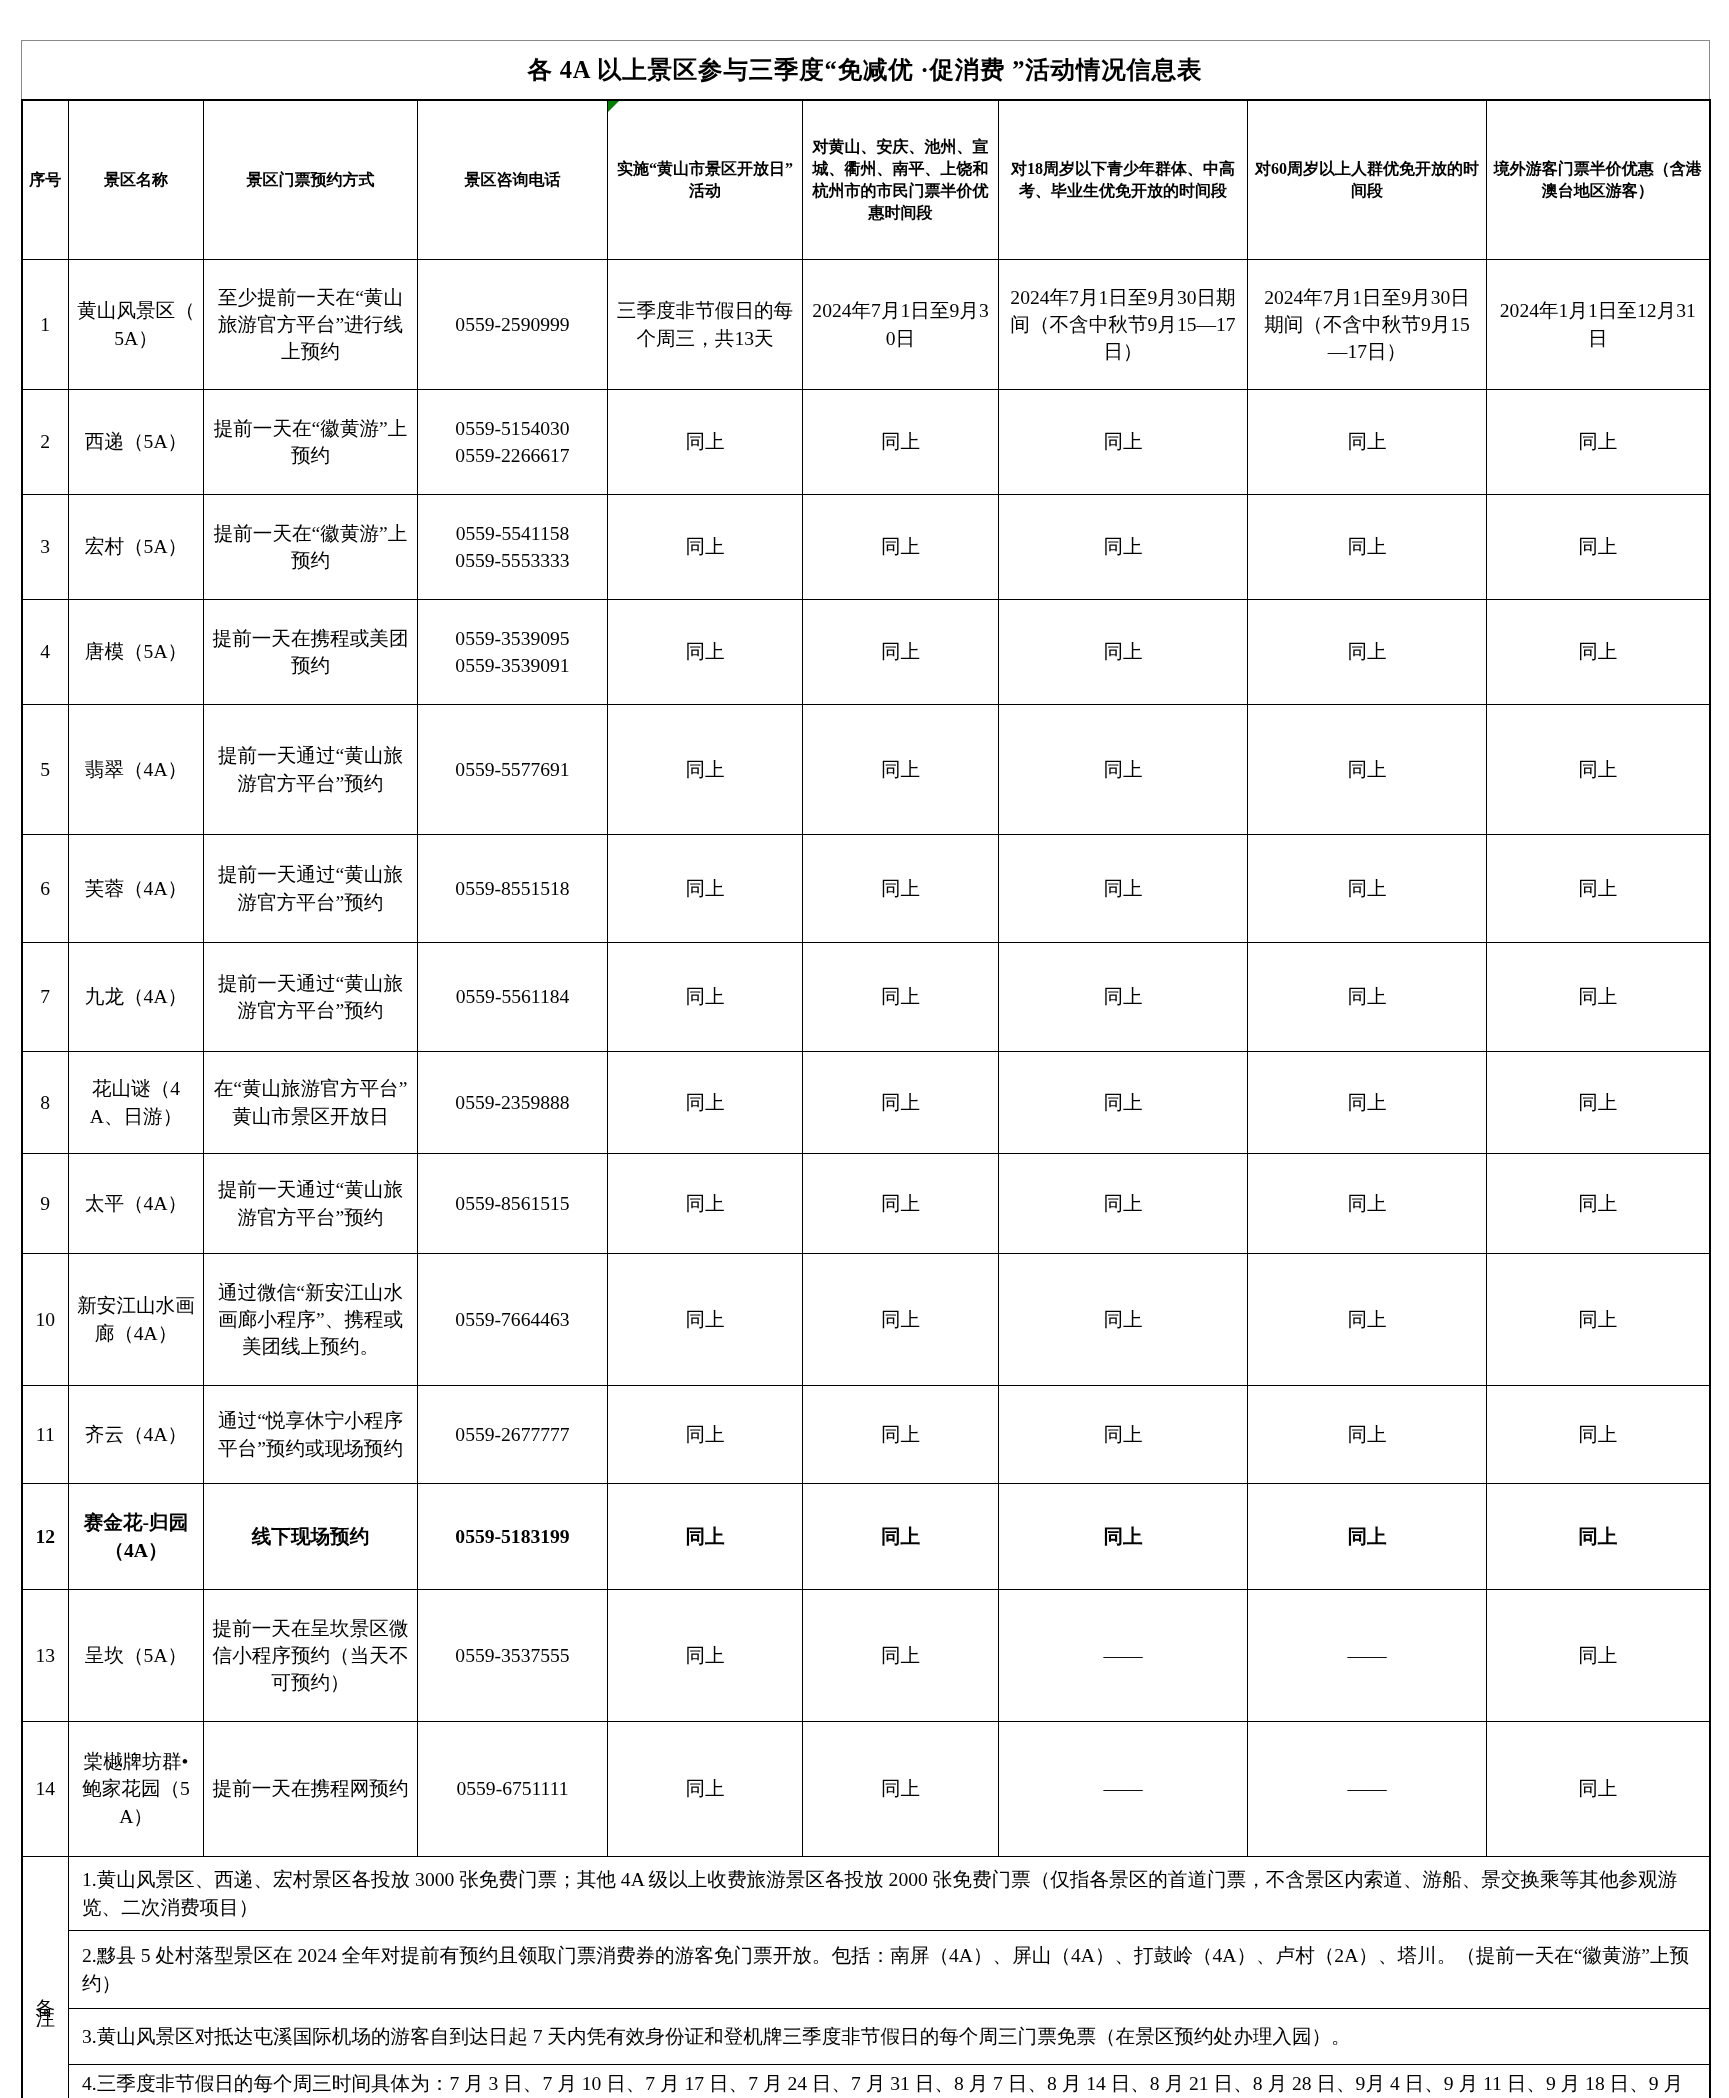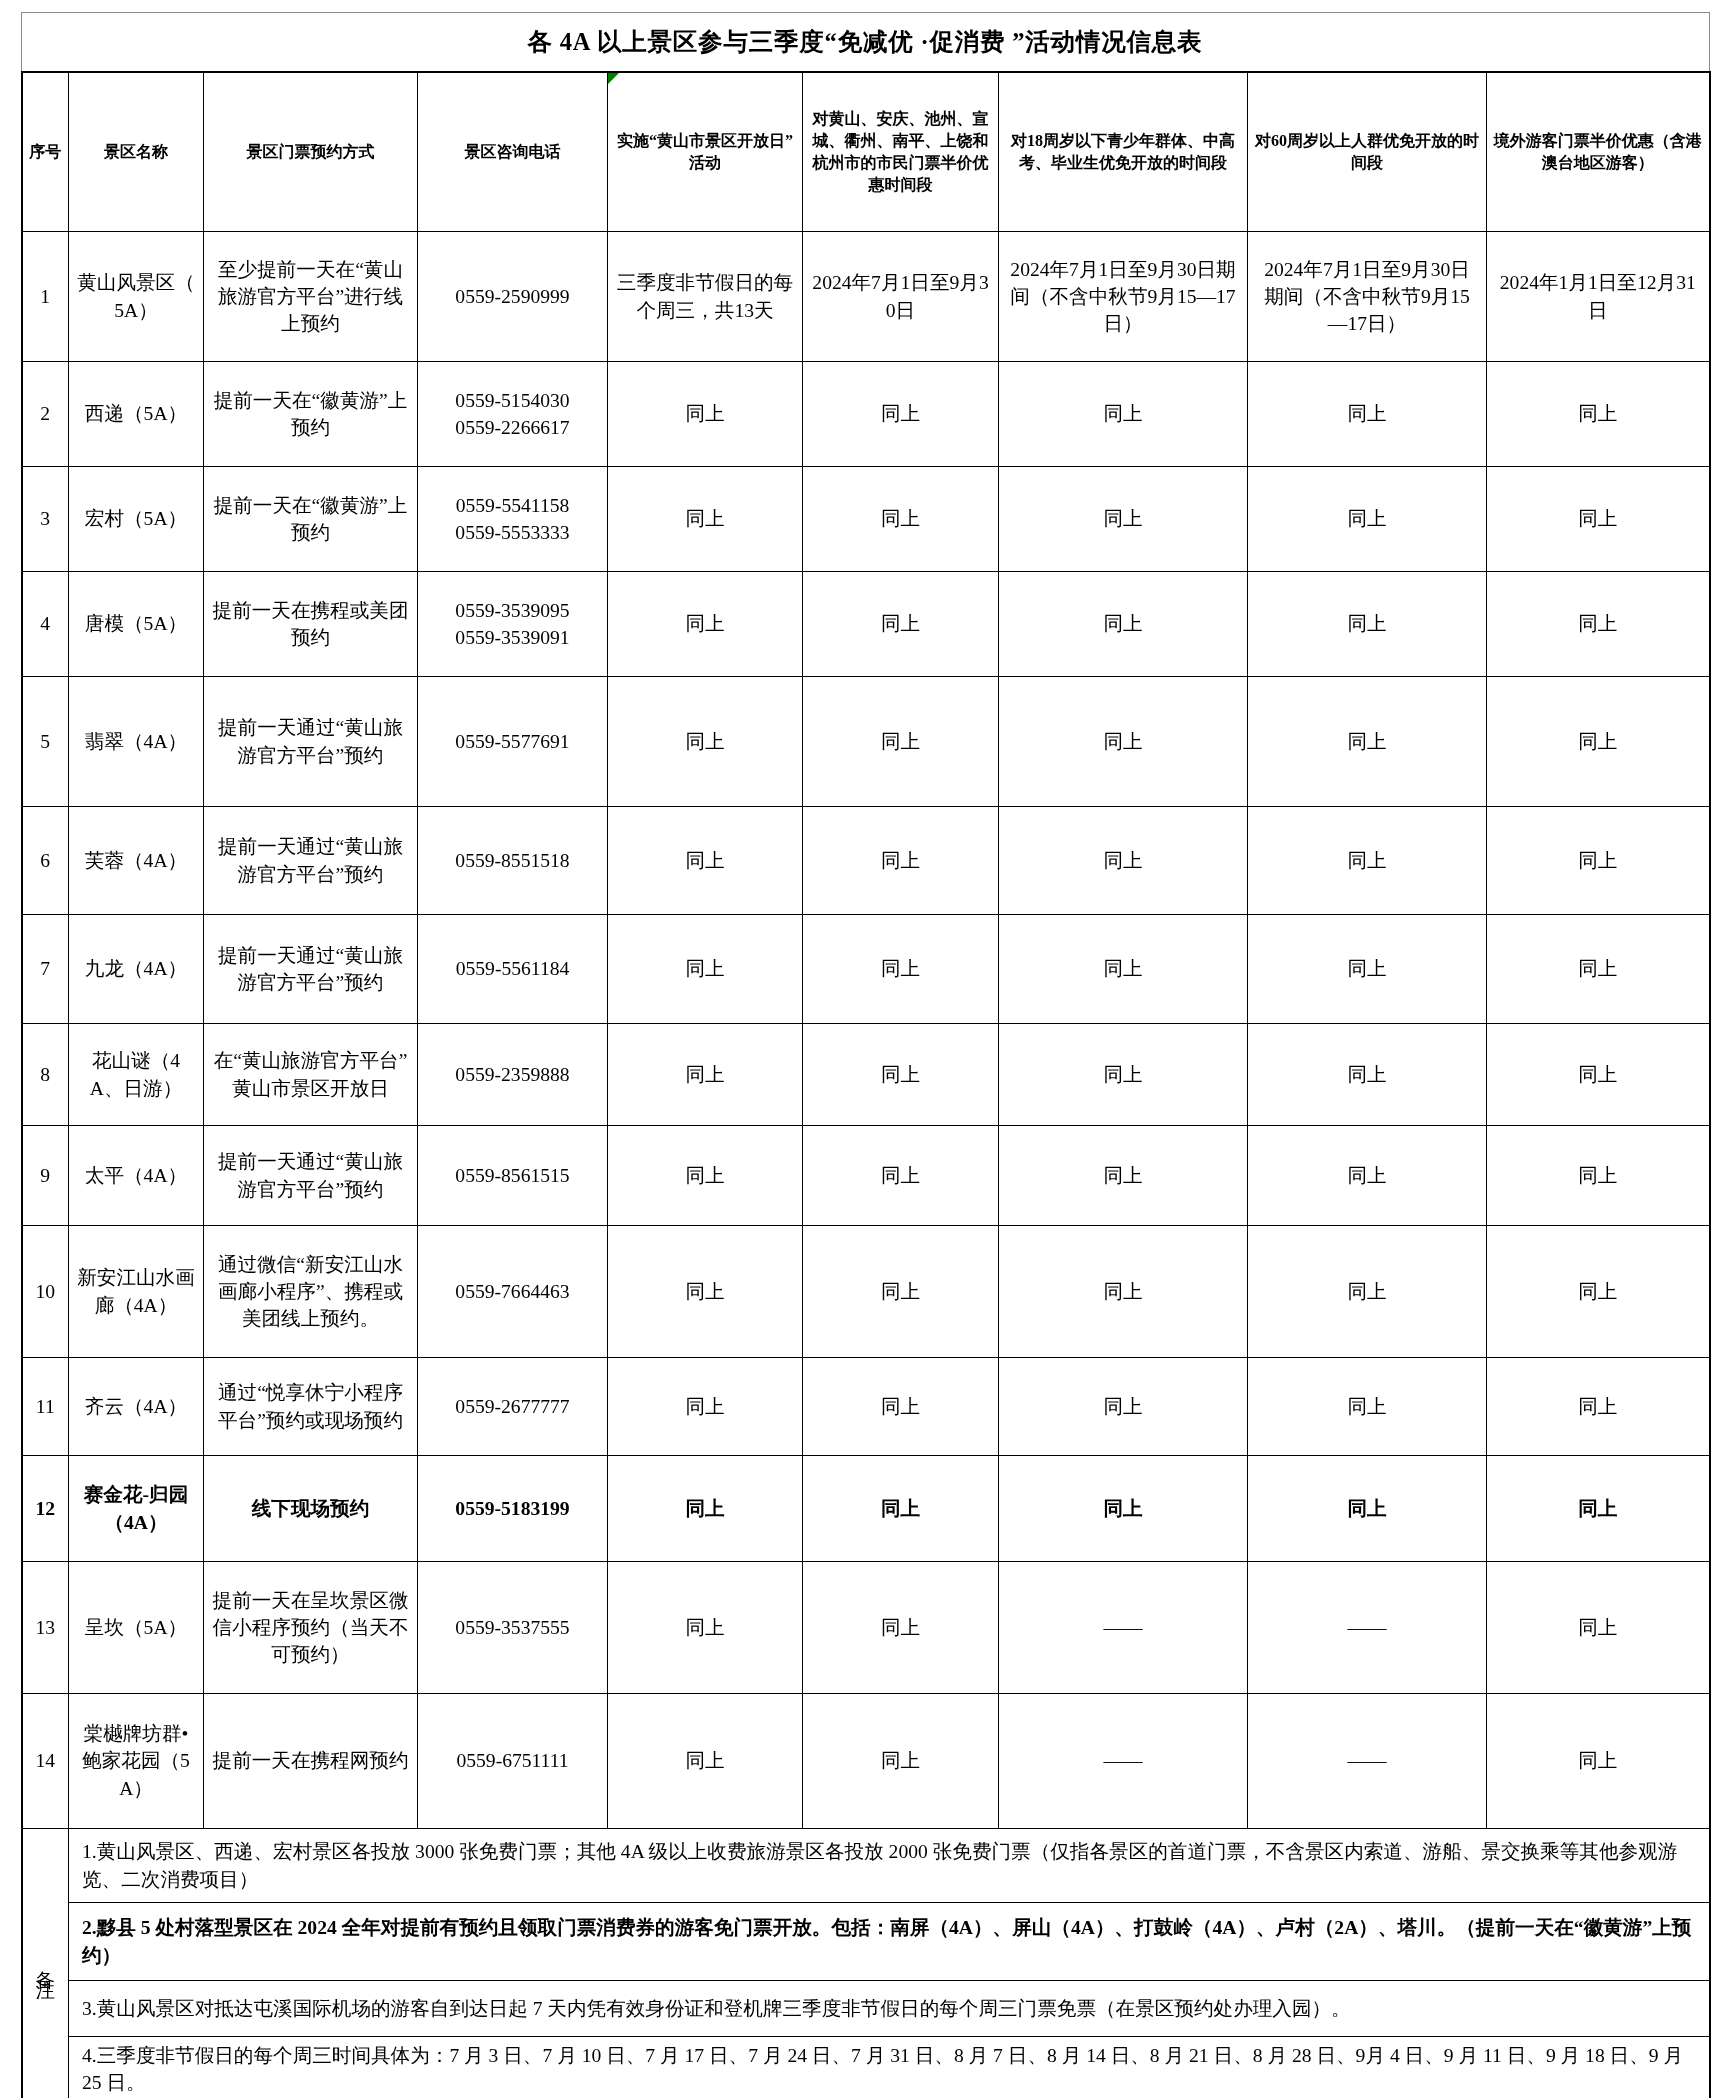--- a/index.html
+++ b/index.html
@@ -6,21 +6,21 @@
   body{
     width:1730px;height:2098px;position:relative;
     font-family:"Liberation Serif","DejaVu Serif",serif;
     color:#000;
   }
   .sheet{position:absolute;left:20.5px;top:11.5px;width:1689px;}
   .title-bar{
     box-sizing:border-box;width:100%;height:59px;
     border:0.8px solid #8a8a8a;border-bottom:none;
     display:flex;align-items:center;justify-content:center;
-    font-weight:bold;font-size:24.5px;letter-spacing:0.8px;
+    font-weight:bold;font-size:24.5px;letter-spacing:0.8px;margin-top:28px;
   }
   table.grid{
     border-collapse:collapse;table-layout:fixed;width:1689px;
     border:2.5px solid #000;
   }
   .grid th,.grid td{
     border:1.6px solid #000;
     text-align:center;vertical-align:middle;
     padding:2.5px 6.5px;font-size:19.6px;line-height:1.38;
     overflow:hidden;word-break:break-all;
@@ -227,21 +227,21 @@
           <td>——</td>
           <td>——</td>
           <td>同上</td>
         </tr>
       </tbody>
     <tbody>
         <tr style="height: 74px;">
           <td rowspan="4" class="beizhu"><span class="beizhu-inner">备注</span></td>
           <td colspan="8" class="note-text"> 1.黄山风景区、西递、宏村景区各投放 3000 张免费门票；其他 4A 级以上收费旅游景区各投放 2000 张免费门票（仅指各景区的首道门票，不含景区内索道、游船、景交换乘等其他参观游览、二次消费项目）</td>
         </tr>
-        <tr style="height: 78px; font-weight: bold;">
+        <tr style="height: 78px;">
           <td colspan="8" class="note-text">2.黟县 5 处村落型景区在 2024 全年对提前有预约且领取门票消费券的游客免门票开放。包括：南屏（4A）、屏山（4A）、打鼓岭（4A）、卢村（2A）、塔川。（提前一天在“徽黄游”上预约）</td>
         </tr>
         <tr style="height: 56px; margin-top: 6px;">
           <td colspan="8" class="note-text">3.黄山风景区对抵达屯溪国际机场的游客自到达日起 7 天内凭有效身份证和登机牌三季度非节假日的每个周三门票免票（在景区预约处办理入园）。</td>
         </tr>
         <tr style="height: 65px;">
           <td colspan="8" class="note-text">4.三季度非节假日的每个周三时间具体为：7 月 3 日、7 月 10 日、7 月 17 日、7 月 24 日、7 月 31 日、8 月 7 日、8 月 14 日、8 月 21 日、8 月 28 日、9月 4 日、9 月 11 日、9 月 18 日、9 月 25 日。</td>
         </tr>
       </tbody>
   </table>

